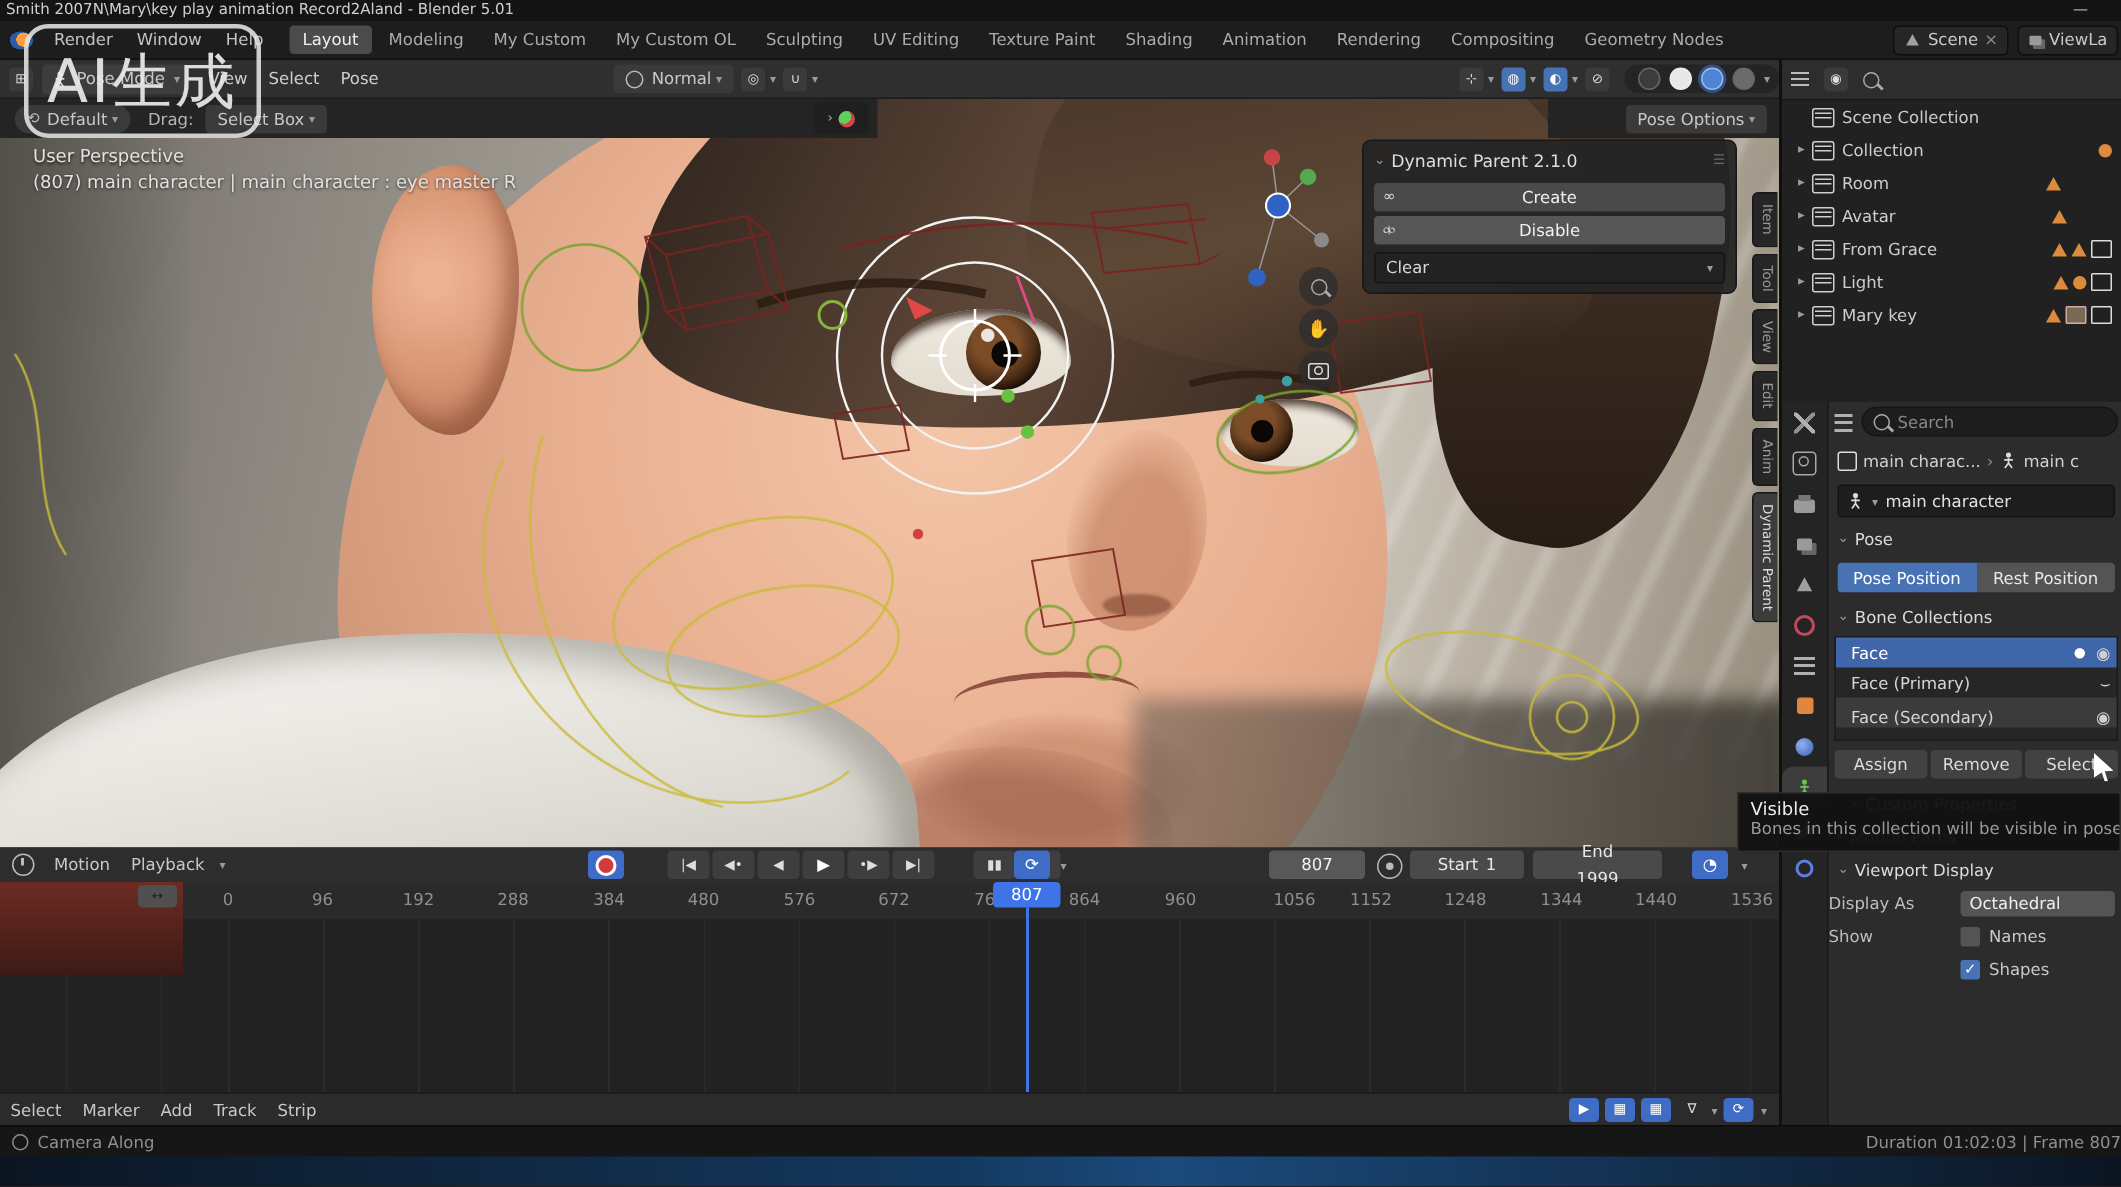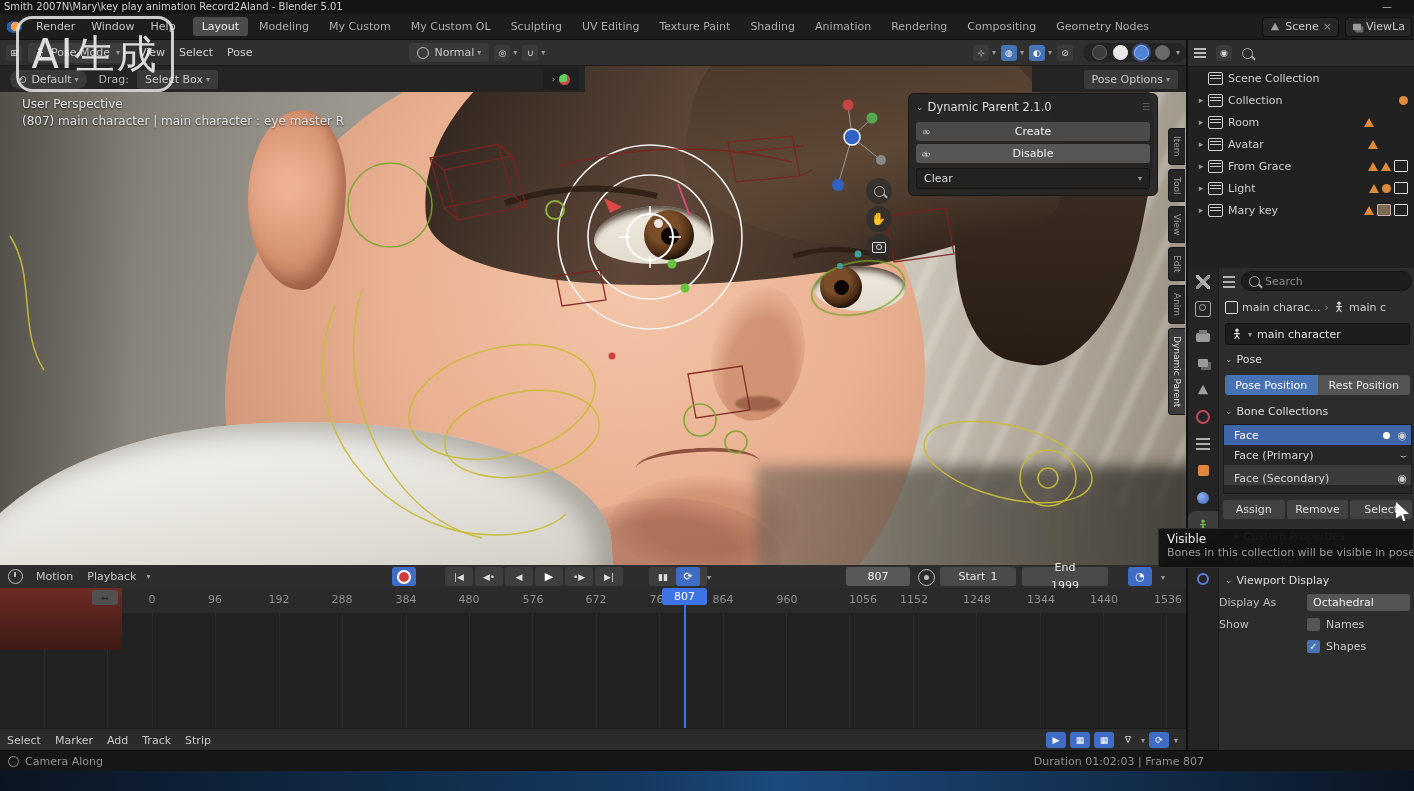--- a/index.html
+++ b/index.html
@@ -725,21 +725,21 @@
       <span class="caret">▾</span>
       <span class="tf-ico blue" style="margin-right:2px;">⟳</span>
       <span class="caret" style="margin-right:8px;">▾</span>
     </div>
   </div>
 
   <div class="abs statusbar">
     <span style="width:9px;height:9px;border:1.4px solid #8f8f8f;border-radius:50%;margin:0 6px 0 8px;"></span>
     <span>Camera Along</span>
     <span class="grow"></span>
-    <span style="margin-right:210px;">Duration 01:02:03 | Frame 807</span>
+    <span style="">Duration 01:02:03 | Frame 807</span>
   </div>
   <div class="abs bottomstrip"></div>
 
   <div class="abs wm-ai">AI生成</div>
   <div class="abs tooltip">
     <div class="tt1">Visible</div>
     <div class="tt2">Bones in this collection will be visible in pose mode</div>
   </div>
   <div class="abs cursor"></div>
 

